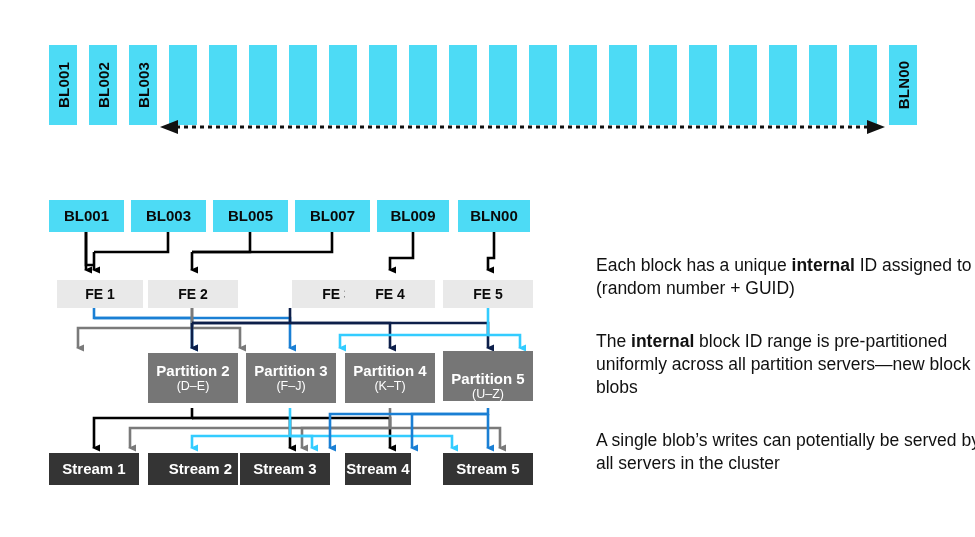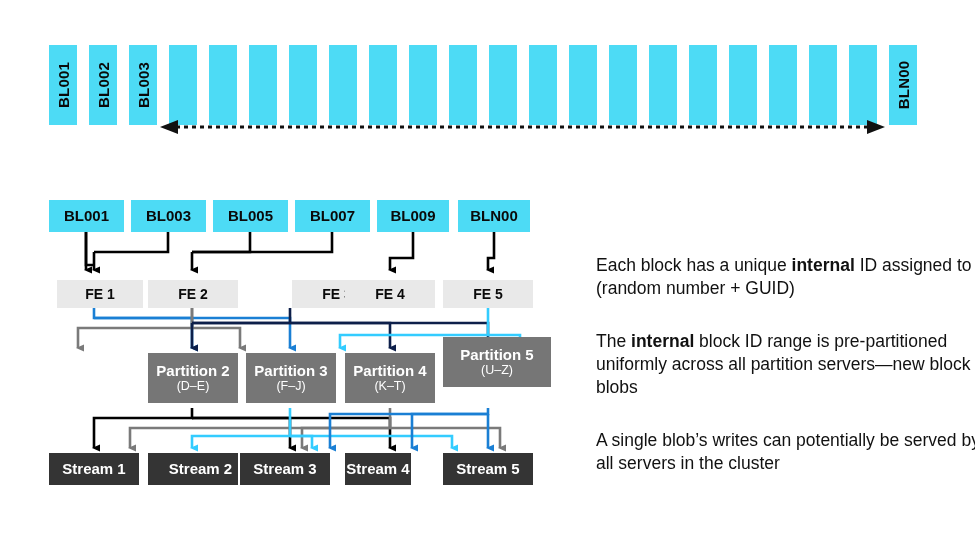--- a/index.html
+++ b/index.html
@@ -216,21 +216,21 @@
       <span class="pr">(D–E)</span>
     </div>
     <div class="node part" style="left:246px;top:193px;width:90px;">
       <span class="pt">Partition 3</span>
       <span class="pr">(F–J)</span>
     </div>
     <div class="node part" style="left:345px;top:193px;width:90px;">
       <span class="pt">Partition 4</span>
       <span class="pr">(K–T)</span>
     </div>
-    <div class="node part" style="left:443px;top:177px;width:108px;">
+    <div class="node part" style="left:443px;top:191px;width:90px;justify-content:flex-end;">
       <span class="pt">Partition 5</span>
       <span class="pr">(U–Z)</span>
     </div>
 
     <div class="node stream" style="left:49px;top:293px;width:90px;">
       <span>Stream 1</span>
     </div>
     <div class="node stream" style="left:148px;top:293px;width:90px;padding-left:15px;">
       <span>Stream 2</span>
     </div>

